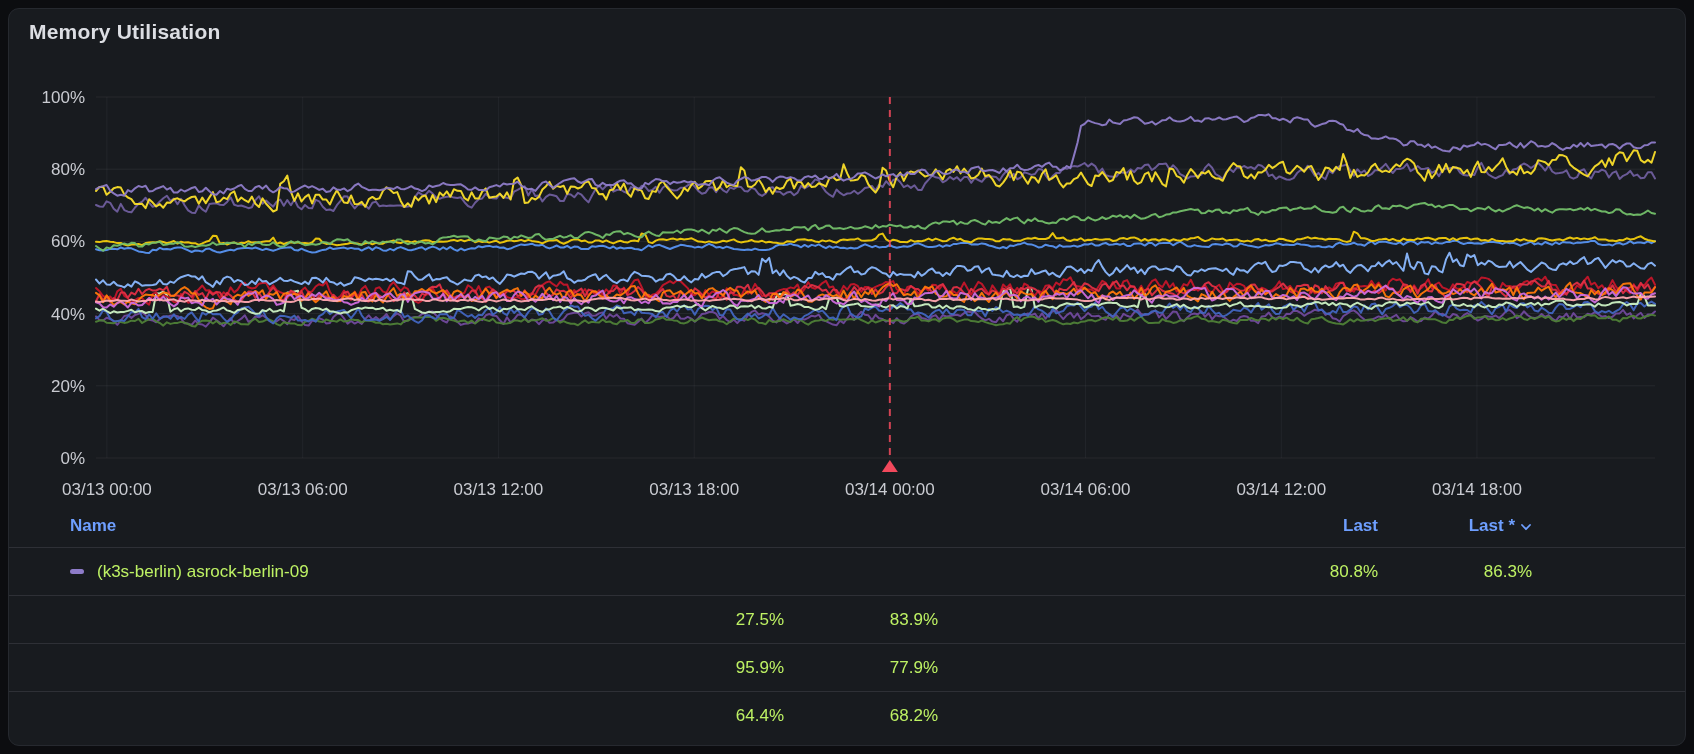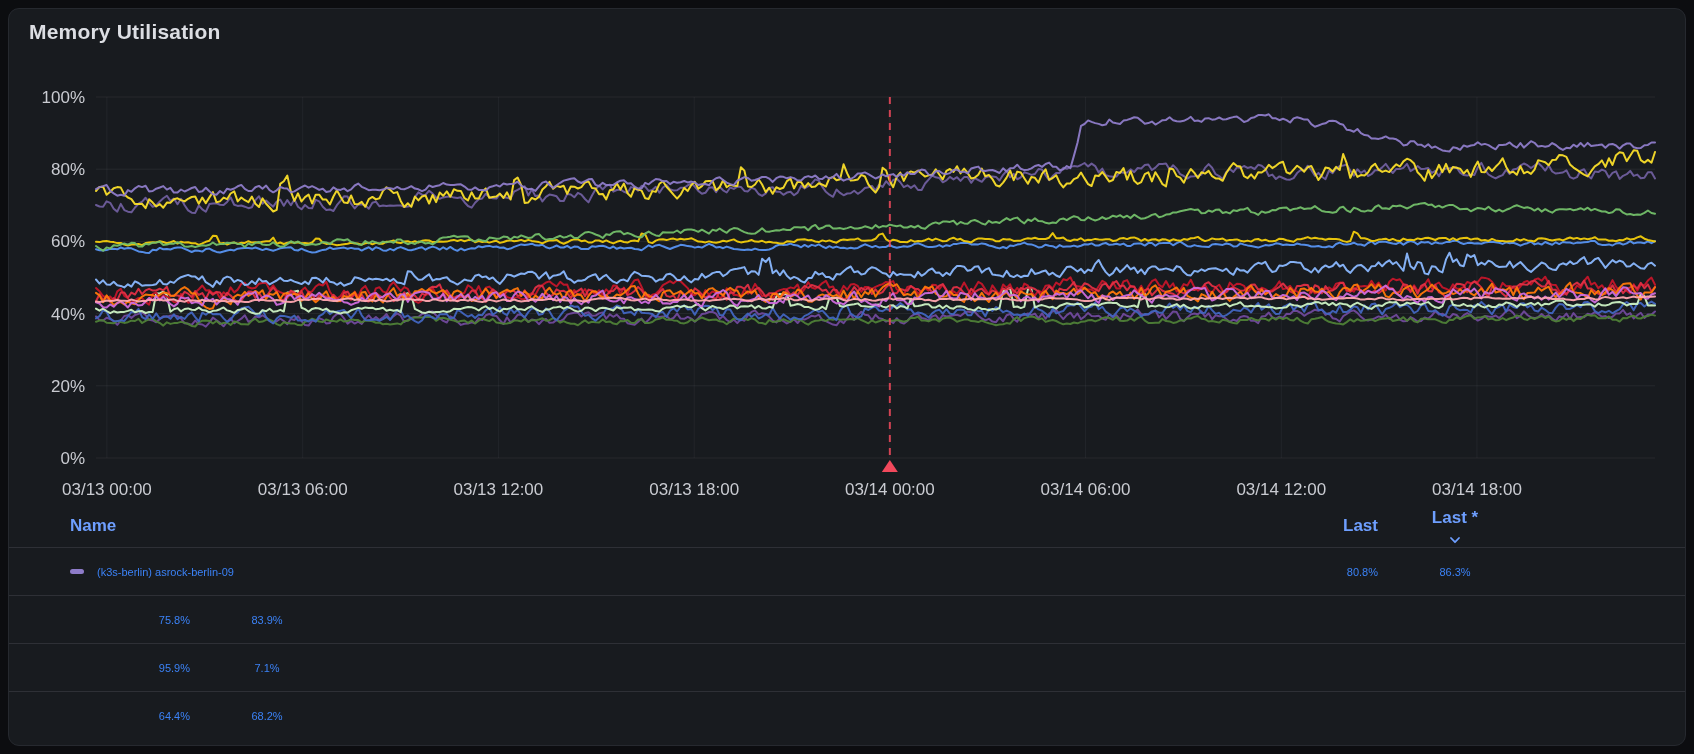--- a/index.html
+++ b/index.html
@@ -7,24 +7,24 @@
   .panel{position:absolute;left:8px;top:8px;width:1676px;height:736px;background:#181b1f;
          border:1px solid #26292f;border-radius:11px;}
   .panel-title{position:absolute;top:11px;left:20px;font-size:21px;font-weight:600;color:#dcdee3;
                letter-spacing:.2px;white-space:nowrap;}
   #chart-wrap{position:absolute;left:0;top:0;width:1676px;height:500px;}
   #chart-svg{position:absolute;left:0;top:0;}
   .legend{position:absolute;left:0;top:496px;width:1676px;}
   .lheader,.lrow{display:flex;align-items:center;box-sizing:border-box;width:1676px;
                  padding:0 153px 0 61px;}
   .lheader{height:42px;font-size:17px;font-weight:600;color:#6e9fff;}
-  .lrow{height:48px;border-top:1px solid rgba(204,204,220,.12);font-size:11px;color:#3b82f6;}
+  .lrow{height:48px;border-top:1px solid rgba(204,204,220,.12);font-size:17px;color:#bef264;justify-content:center;}
   .lname{flex:1;display:flex;align-items:center;gap:13px;min-width:0;white-space:nowrap;}
   .lmean{width:120px;text-align:right;}
-  .llast{width:154px;text-align:right;display:flex;justify-content:flex-end;align-items:center;gap:5px;flex-direction:column;}
+  .llast{width:154px;text-align:right;display:flex;justify-content:flex-end;align-items:center;gap:5px;}
   .swatch{display:inline-block;width:14px;height:5px;border-radius:3px;flex:none;}
   .hdr-link{cursor:pointer;}
   .chev{flex:none;margin-top:2px;}
 </style>
 </head>
 <body>
 
 <div class="panel">
   <div class="panel-title">Memory Utilisation</div>
 
@@ -101,25 +101,25 @@
 
     <div class="lrow">
       <span class="lname">
         <span class="swatch" style="background: rgb(142, 124, 201);"></span>
         <span>(k3s-berlin) asrock-berlin-09</span>
       </span>
       <span class="lmean">80.8%</span>
       <span class="llast">86.3%</span>
     </div>
     <div class="lrow">
-      <span class="lmean">75.8%</span>
+      <span class="lmean">27.5%</span>
       <span class="llast">83.9%</span>
     </div>
     <div class="lrow">
       <span class="lmean">95.9%</span>
-      <span class="llast">7.1%</span>
+      <span class="llast">77.9%</span>
     </div>
     <div class="lrow">
       <span class="lmean">64.4%</span>
       <span class="llast">68.2%</span>
     </div>
   </div>
 </div>
 
 </body></html>

